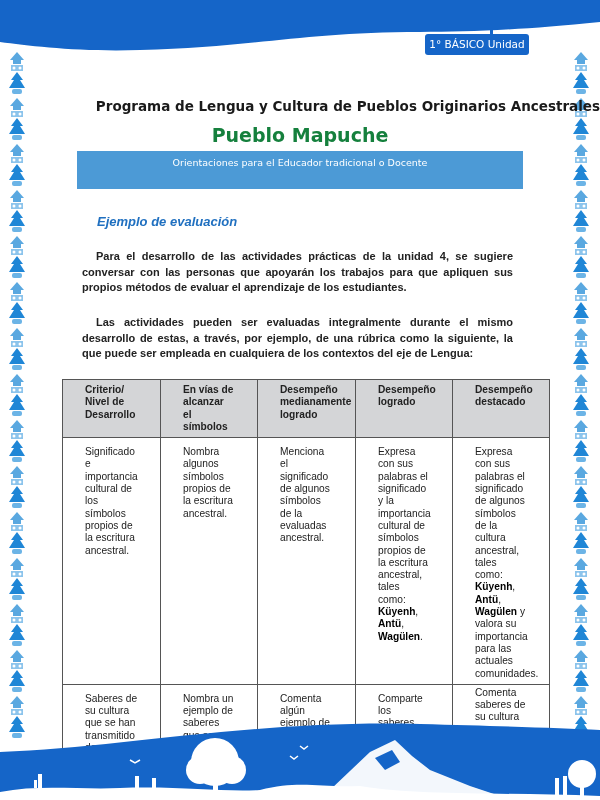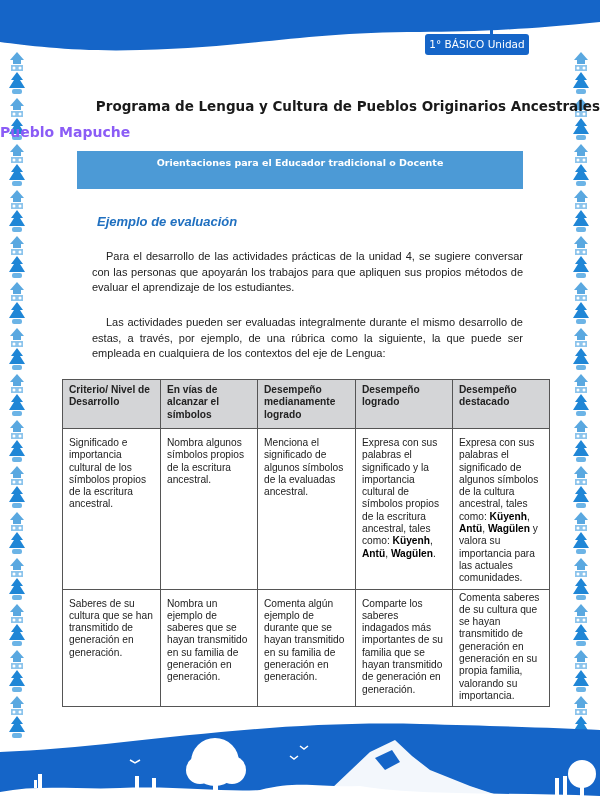--- a/index.html
+++ b/index.html
@@ -7,31 +7,31 @@
 
   .top-band { position:absolute; left:0; top:0; width:600px; height:60px; }
   .unit-badge { position:absolute; left:425px; top:34px; width:104px; height:21px; background:#1565c8; border-radius:3px; color:#ffffff; font-family:"DejaVu Sans", sans-serif; font-size:10.5px; line-height:21px; text-align:center; }
   .badge-stem { position:absolute; left:490px; top:22px; width:3px; height:14px; background:#1565c8; }
 
   .border-strip { position:absolute; top:50px; width:22px; height:690px; }
   .border-left { left:6px; }
   .border-right { left:570px; }
 
   .title1 { position:absolute; left:0; width:600px; top:98px; text-align:right; font-family:"DejaVu Sans", sans-serif; font-weight:bold; font-size:13.5px; color:#1a1a1a; }
-  .title2 { position:absolute; left:0; width:600px; top:124px; text-align:left; font-family:"DejaVu Sans", sans-serif; font-weight:bold; font-size:14px; color:#8b5cf6; }
+  .title2 { position:absolute; left:0; width:600px; top:124px; text-align:center; font-family:"DejaVu Sans", sans-serif; font-weight:bold; font-size:19px; color:#15803d; }
   .banner { position:absolute; left:77px; top:151px; width:446px; height:38px; background:#4c9ad6; }
-  .banner-text { display:block; text-align:center; color:#ffffff; font-family:"DejaVu Sans", sans-serif; font-weight:bold; font-size:9.5px; padding-top:6px; }
+  .banner-text { display:block; text-align:center; color:#ffffff; font-family:"DejaVu Sans", sans-serif; font-weight:normal; font-size:9.5px; padding-top:6px; }
 
   .section-heading { position:absolute; left:97px; top:214px; color:#2070c0; font-weight:bold; font-size:13px;font-style:italic; }
-  .para { position:absolute; left:92px; width:431px; font-size:11px; line-height:15.5px; color:#222; text-align:justify; text-indent:14px; }
+  .para { position:absolute; left:82px; width:431px; font-size:11px; line-height:15.5px; color:#222; text-align:justify; text-indent:14px;font-weight:bold; }
   .para1 { top:249px; }
   .para2 { top:315px; }
 
   table.rubric { position:absolute; left:62px; top:379px; width:487px; border-collapse:collapse; font-size:10.2px; color:#222; table-layout:fixed; }
-  table.rubric th, table.rubric td { border:1.5px solid #555; vertical-align:top; text-align:left; padding:4px 6px; line-height:12.3px; }
+  table.rubric th, table.rubric td { border:1.5px solid #555; vertical-align:top; text-align:left; padding:4px 22px; line-height:12.3px; }
   table.rubric th { background:#d4d5d7; font-weight:bold; height:40px; }
   table.rubric td { padding-top:8px; }
   tr.row1 td { height:128px; }
   tr.row2 td { height:104px; }
   tr.row2 td.last { padding-top:2px; }
   b.kw { font-weight:bold; color:#000; }
 
   .bottom-band { position:absolute; left:0; top:700px; width:600px; height:100px; }
 </style>
 </head>

